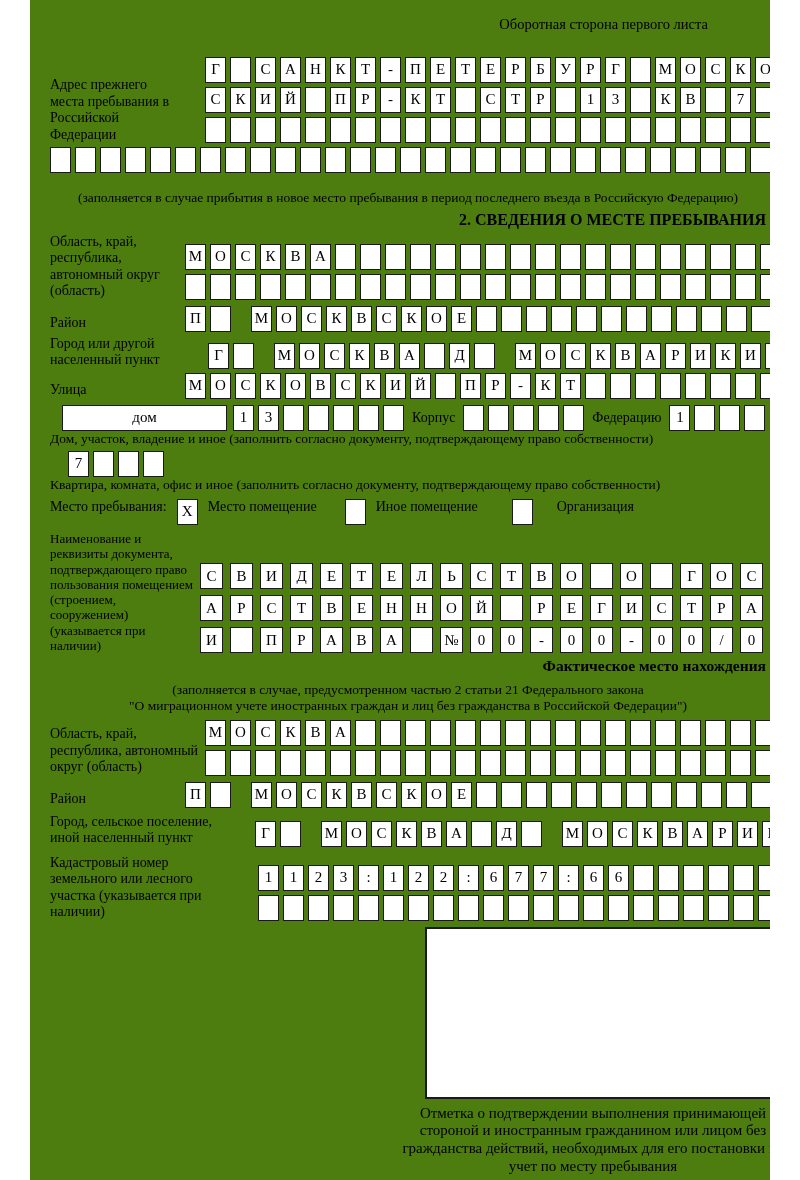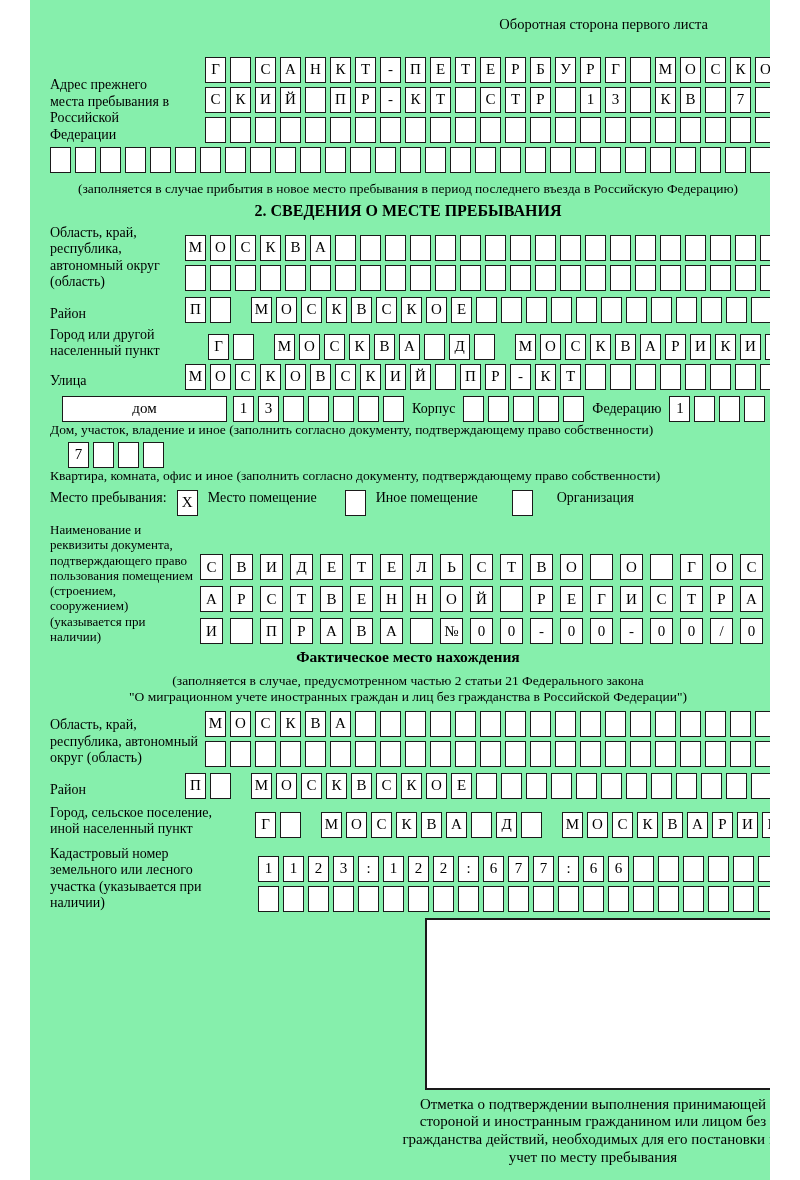--- a/index.html
+++ b/index.html
@@ -1,19 +1,19 @@
 <!DOCTYPE html>
 <html><head>
 <meta charset="utf-8">
 <style>
   * { margin:0; padding:0; box-sizing:border-box; }
   body { background:#ffffff; }
   .page {
     position:relative; width:740px; height:1180px; margin:0 auto;
-    background:#86efac; color:#000;
+    background:#4d7c0f; color:#000;
     font-family:"Liberation Serif","DejaVu Serif",serif;
     font-size:14px; line-height:1.18; padding:16px 4px 20px 20px; overflow:hidden;
   }
   .hdr { text-align:right; padding-right:58px; font-size:14.5px; }
   .lr { display:flex; align-items:flex-end; }
   .lbl { flex:0 0 auto; }
   .rows > .cellrow + .cellrow { margin-top:4px; }
   .cellrow { display:flex; gap:4px; }
   .cell {
     flex:0 0 21px; width:21px; height:26px; border:1.6px solid #1a1a1a;
@@ -25,33 +25,33 @@
   .docrow .cell { flex:0 0 23px; width:23px; }
   .w120 { width:155px; padding-right:35px; }
   .w135 { width:135px; padding-right:20px; }
   .w158 { width:158px; padding-right:8px; }
   .w150d { width:150px; padding-right:4px; font-size:13px; }
   .w155l { width:155px; padding-right:5px; }
   .w205 { width:205px; padding-right:20px; }
   .w208 { width:208px; padding-right:45px; }
   .note { font-size:13.5px; }
   .center { text-align:center; }
-  .title { text-align:center; font-weight:bold; font-size:16px; }
+  .title { text-align:right; font-weight:bold; font-size:16px; }
   .bigbox {
     height:26px; border:1.7px solid #1a1a1a; display:flex;
     align-items:center; justify-content:center; font-size:15px; background:#fff;
   }
   .houserow { display:flex; align-items:center; margin-left:12px; }
   .inl { padding:0 8px; white-space:nowrap; }
   .stayrow { display:flex; }
   .stayrow .cell { margin:0 10px; }
   .stayrow .optlbl { white-space:nowrap; }
   .stamp { width:355px; height:172px; border:2px solid #1a1a1a; margin-left:375px; background:#fff; }
   .stampnote { width:390px; margin-left:348px; text-align:center; font-size:15px; }
-  .mt3{margin-top:8px}.mt4{margin-top:4px}.mt5{margin-top:5px}.mt6{margin-top:6px}.mt8{margin-top:8px}
+  .mt3{margin-top:17px}.mt4{margin-top:4px}.mt5{margin-top:5px}.mt6{margin-top:6px}.mt8{margin-top:8px}
 </style>
 </head>
 <body>
 
 <div class="page">
 
   <div class="hdr">Оборотная сторона первого листа</div>
 
   <div class="mt6" style="margin-top:24px">
     <div class="lr">

